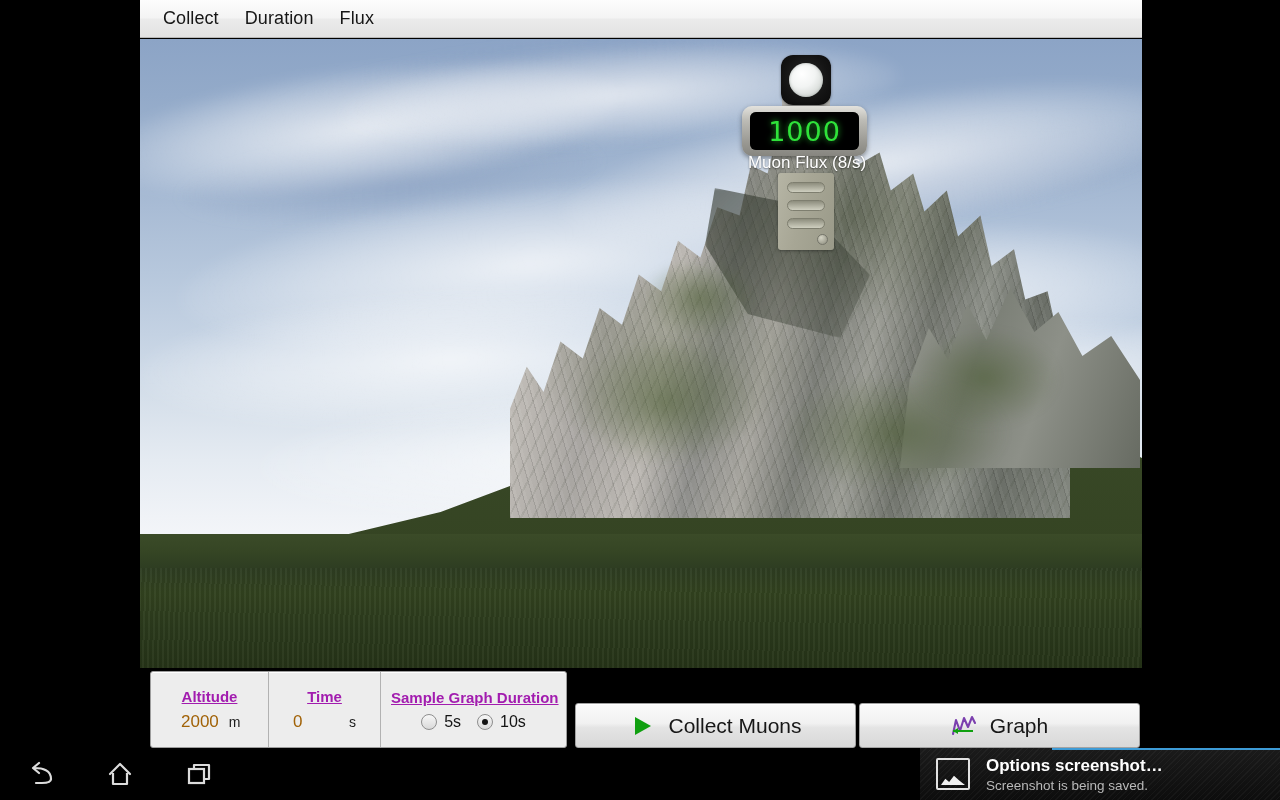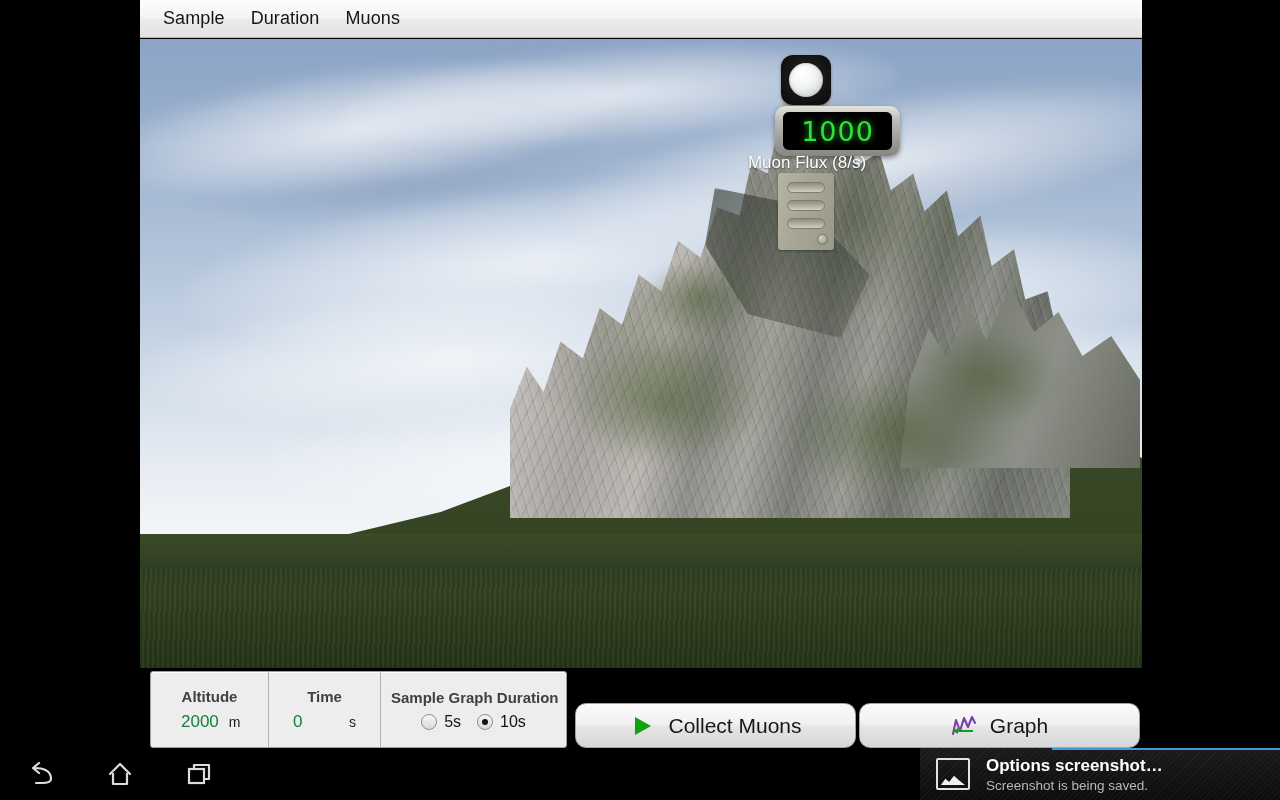--- a/index.html
+++ b/index.html
@@ -190,21 +190,20 @@
     background: radial-gradient(circle at 38% 32%, #ffffff 0%, #f2f4f3 42%, #d9ddda 72%, #c2c7c3 100%);
     box-shadow: inset 0 0 3px rgba(120,130,125,.6);
   }
 
   .det-bezel {
     position: absolute; left: 2px; top: 56px; width: 125px; height: 50px;
     border-radius: 10px;
     background: linear-gradient(to bottom, #e3e2dd 0%, #bdbcb6 28%, #9c9b95 70%, #86857f 100%);
     box-shadow: 0 2px 5px rgba(0,0,0,.4);
     padding: 6px 8px;
-    margin-left: 33px;
   }
   .det-lcd {
     width: 100%; height: 100%; border-radius: 6px;
     background: #000; display: flex; align-items: center; justify-content: center;
     box-shadow: inset 0 0 6px rgba(0,0,0,.9);
   }
   #flux-value {
     color: #2fe23a; font-size: 27px; font-weight: 400;
     font-family: "DejaVu Sans", sans-serif; letter-spacing: 1px;
     text-shadow: 0 0 6px rgba(47,226,58,.75);
@@ -226,25 +225,25 @@
     background: #ededed; border: 1px solid #9d9d9d; border-radius: 3px;
     box-shadow: inset 0 1px 0 #fff;
   }
   .readout-cell {
     border-right: 1px solid #b2b2b2;
     display: flex; flex-direction: column; justify-content: center;
     padding: 0 10px;
   }
   .readout-cell:last-child { border-right: none; }
   .readout-title {
-    font-size: 15px; font-weight: bold; color: #404040; text-align: center;
-    padding-bottom: 7px; white-space: nowrap;
+    font-size: 15px; font-weight: bold; color: #a21caf; text-align: center;
+    padding-bottom: 7px; white-space: nowrap; text-decoration: underline;
   }
   .readout-row { display: flex; align-items: center; justify-content: center; gap: 4px; }
-  .readout-value { font-size: 17px; color: #15803d; }
+  .readout-value { font-size: 17px; color: #a16207; }
   .readout-unit  { font-size: 14px; color: #1b1b1b; }
 
   #cell-altitude { width: 118px; }
   #cell-altitude .readout-row { justify-content: flex-start; padding-left: 20px; gap: 10px; }
   #cell-time { width: 112px; }
   #cell-time .readout-row { justify-content: space-between; padding: 0 14px 0 14px; }
   #cell-sample { width: 185px; }
 
   .radio-row { display: flex; align-items: center; gap: 16px; justify-content: center; }
   .radio-opt { display: flex; align-items: center; gap: 7px; cursor: default; }
@@ -256,21 +255,21 @@
   }
   .radio-dot.checked::after {
     content: ""; width: 6px; height: 6px; border-radius: 50%; background: #111;
   }
   .radio-label { font-size: 16px; color: #141414; }
 
   .btn-row { flex: 1; display: flex; align-items: stretch; gap: 3px; padding: 2px 0 4px 8px; }
   .btn {
     flex: 1;
     background: linear-gradient(to bottom, #fbfbfb 0%, #f1f1f1 45%, #e4e4e4 55%, #d8d8d8 100%);
-    border: 1px solid #a2a2a2; border-radius: 11px;
+    border: 1px solid #a2a2a2; border-radius: 3px;
     display: flex; align-items: center; justify-content: center; gap: 13px;
     cursor: default;
     box-shadow: inset 0 1px 0 rgba(255,255,255,.9);
     margin-top: 32px;
   }
   .btn:last-child { margin-right: 2px; }
   .btn.focused { border: 2px solid #45a8dd; }
   .btn-label { font-size: 21px; color: #171717; white-space: nowrap; }
   .btn-icon { width: 26px; height: 26px; display: flex; align-items: center; justify-content: center; }
 
@@ -309,23 +308,23 @@
   }
 </style>
 </head>
 <body>
 
 <div id="root">
 
   <div id="app-window">
 
     <div id="menubar">
-      <div class="menu-item">Sample</div>
+      <div class="menu-item">Collect</div>
       <div class="menu-item">Duration</div>
-      <div class="menu-item">Muons</div>
+      <div class="menu-item">Flux</div>
     </div>
 
     <div id="viewport">
       <div class="sky"></div>
 
       <div class="cloud dark d1"></div>
       <div class="cloud dark d2"></div>
       <div class="cloud dark d3"></div>
       <div class="cloud c1"></div>
       <div class="cloud c2"></div>

